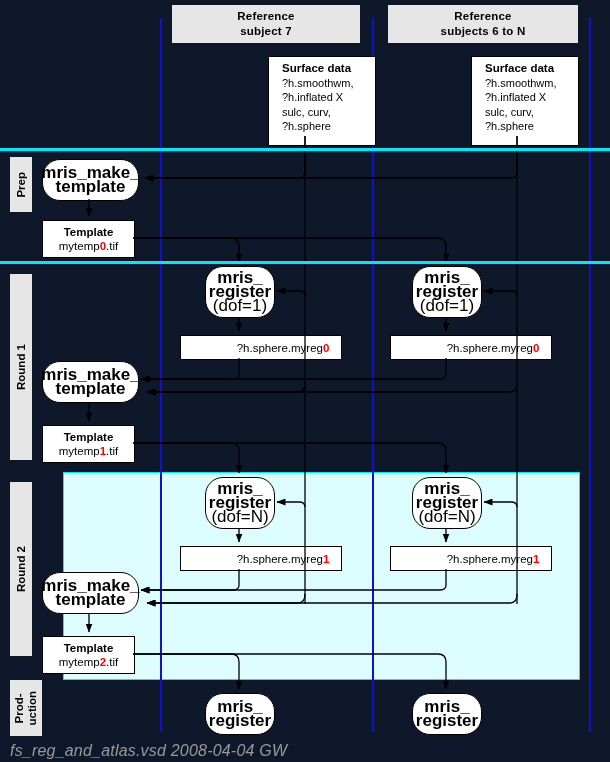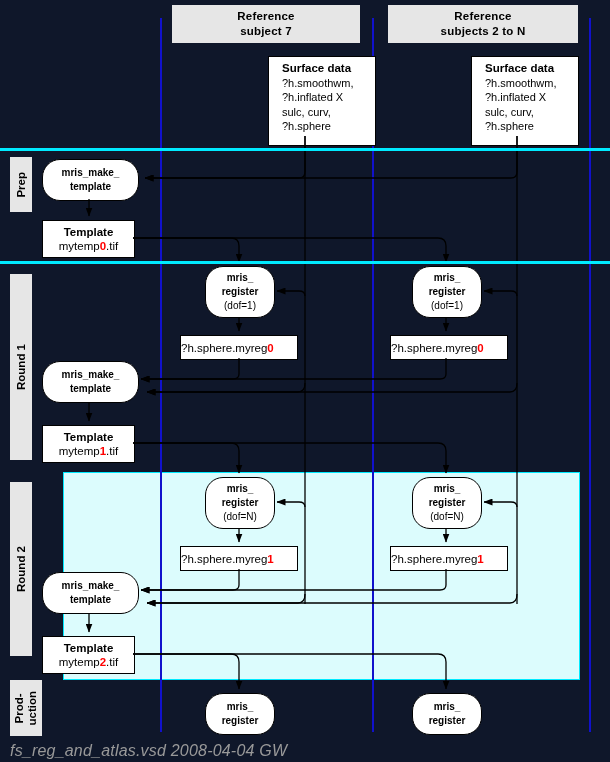--- a/index.html
+++ b/index.html
@@ -21,40 +21,40 @@
   .phase{position:absolute;background:#e6e6e6;display:flex;align-items:center;justify-content:center;}
   .phase span{writing-mode:vertical-rl;transform:rotate(180deg);font-size:11.5px;
               font-weight:bold;color:#000;white-space:pre;text-align:center;line-height:13px;}
 
   
   .hilite{position:absolute;background:#dcfcfd;border:1.5px solid #00eaff;}
 
   
   .proc{position:absolute;background:#ffffff;border:1.3px solid #000;border-radius:18px;
         display:flex;flex-direction:column;align-items:center;justify-content:center;
-        font-size:10px;font-weight:bold;color:#000;line-height:14px;text-align:center;}
+        font-size:17px;font-weight:bold;color:#000;line-height:14px;text-align:center;}
   .proc .sub{font-weight:normal;}
 
   
   .box{position:absolute;background:#ffffff;border:1.3px solid #000;
        display:flex;flex-direction:column;align-items:center;justify-content:center;
        font-size:11.5px;color:#000;line-height:14px;text-align:center;}
   .box .t{font-weight:bold;}
   .box .v{font-weight:normal;}
   .red{color:#ff0000;font-weight:bold;}
 
   
   .sdata{position:absolute;background:#fff;border:1.3px solid #000;
          font-size:11px;color:#000;line-height:14.5px;padding:4px 0 4px 13px;text-align:left;}
   .sdata .hd{font-weight:bold;font-size:11.5px;}
 
   
   .mreg{position:absolute;background:#fff;border:1.3px solid #000;
-        display:flex;align-items:center;
-        font-size:11.5px;color:#000;}
+        display:flex;align-items:center;justify-content:center;
+        font-size:11.5px;color:#000;padding-left:44px;}
 
   
   #arrows{position:absolute;left:0;top:0;width:610px;height:762px;pointer-events:none;}
 
   
   .footer{position:absolute;left:10px;top:742px;font-size:16px;font-style:italic;
           color:#999999;letter-spacing:0.2px;}
 </style>
 </head>
 <body>
@@ -69,21 +69,21 @@
 
   <div class="hline" style="left:0px;top:148px;width:610px;"></div>
   <div class="hline" style="left:0px;top:261px;width:610px;"></div>
 
   <div class="colhdr" style="left:172px;top:5px;width:188px;height:38px;">
     <div>Reference</div>
     <div>subject 7</div>
   </div>
   <div class="colhdr" style="left:388px;top:5px;width:190px;height:38px;">
     <div>Reference</div>
-    <div>subjects 2 to N</div>
+    <div>subjects 6 to N</div>
   </div>
 
   <div class="phase" style="left:10px;top:157px;width:22px;height:55px;">
     <span>Prep</span>
   </div>
   <div class="phase" style="left:10px;top:274px;width:22px;height:186px;">
     <span>Round 1</span>
   </div>
   <div class="phase" style="left:10px;top:482px;width:22px;height:174px;">
     <span>Round 2</span>

